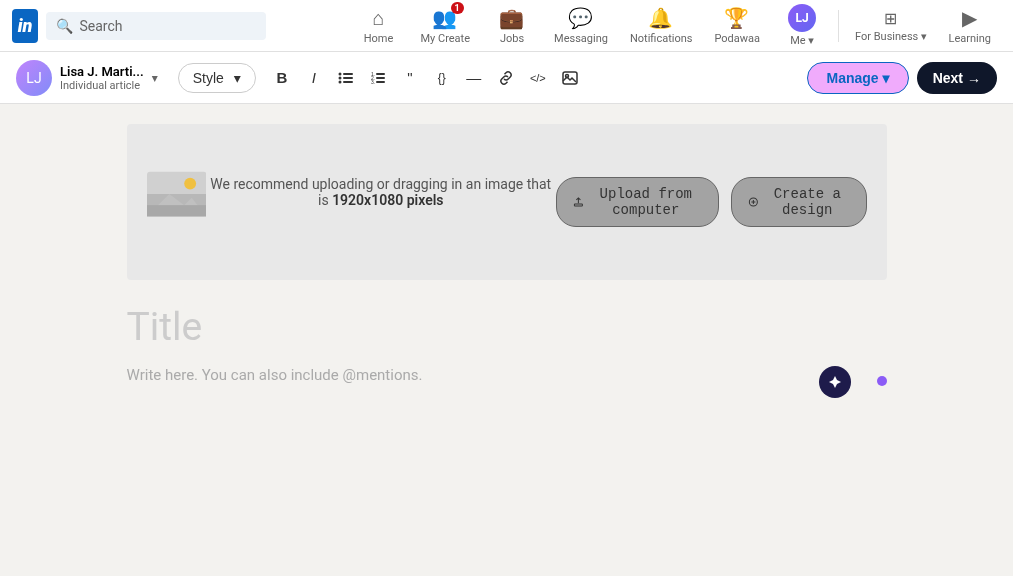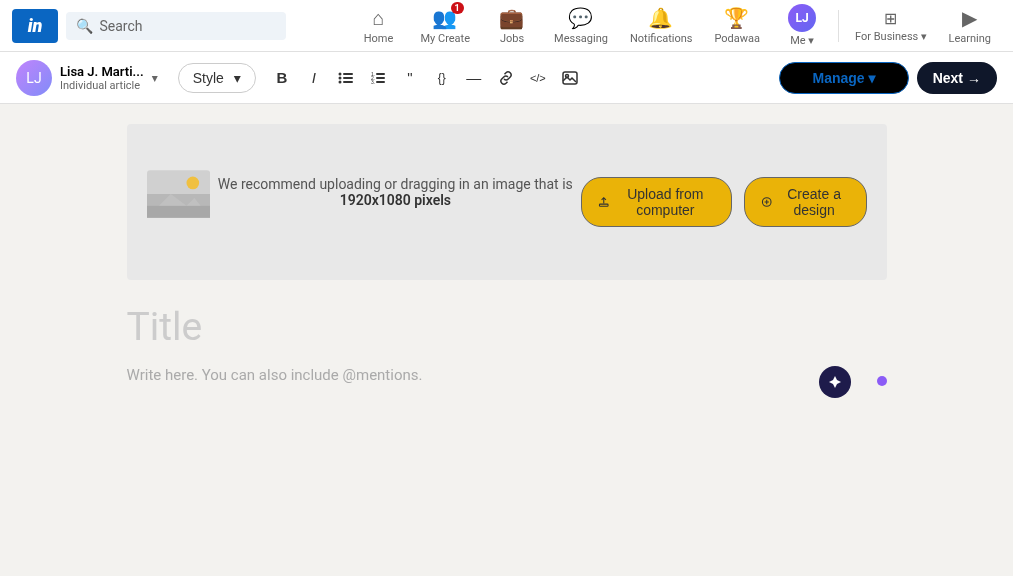--- a/index.html
+++ b/index.html
@@ -11,21 +11,21 @@
       border-bottom: 1px solid #e0e0e0;
       display: flex;
       align-items: center;
       padding: 0 12px;
       height: 52px;
       position: sticky;
       top: 0;
       z-index: 100;
     }
     .nav-logo {
-      width: 46px;
+      width: 26px;
       height: 34px;
       background: #0a66c2;
       border-radius: 4px;
       display: flex;
       align-items: center;
       justify-content: center;
       color: white;
       font-weight: 900;
       font-size: 18px;
       flex-shrink: 0;
@@ -159,25 +159,25 @@
       display: flex;
       align-items: center;
       gap: 8px;
     }
     .manage-btn {
       display: flex;
       align-items: center;
       gap: 4px;
       border: 1px solid #0a66c2;
       border-radius: 16px;
-      padding: 7px 32px;
+      padding: 7px 18px;
       font-size: 14px;
       font-weight: 600;
       cursor: pointer;
-      background: #000000;
+      background: #f0abfc;
       color: #0a66c2;
     }
     .next-btn {
       display: flex;
       align-items: center;
       gap: 4px;
       border: none;
       border-radius: 16px;
       padding: 8px 16px;
       font-size: 14px;
@@ -223,22 +223,23 @@
     }
     .cover-upload-btn, .cover-design-btn {
       display: flex;
       align-items: center;
       gap: 6px;
       border: 1px solid #666;
       border-radius: 20px;
       padding: 8px 16px;
       font-size: 14px;
       cursor: pointer;
-      background: #eab308;
+      background: #a3a3a3;
       color: #333;
+      font-family: Liberation Mono, monospace;
     }
 
     
     .article-title {
       font-size: 39px;
       font-weight: 400;
       color: #ccc;
       padding: 0 0 8px;
       border-bottom: none;
     }

